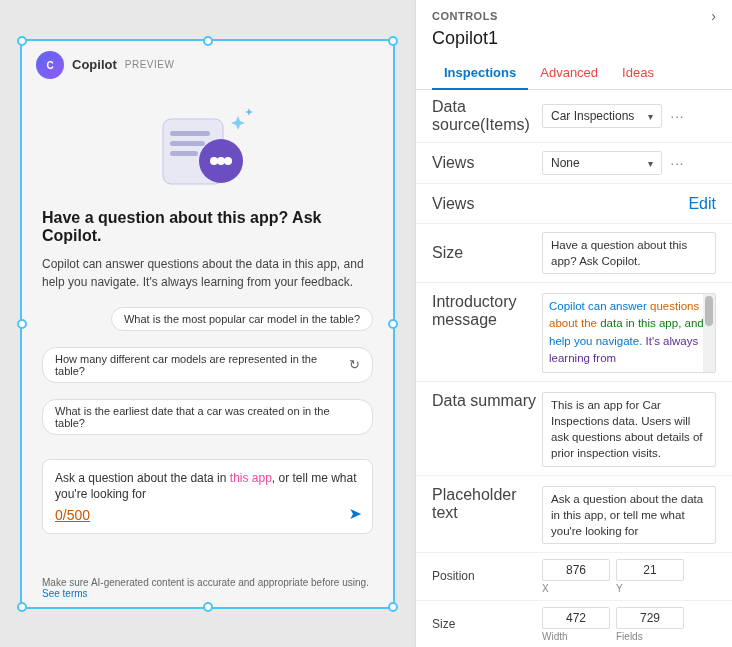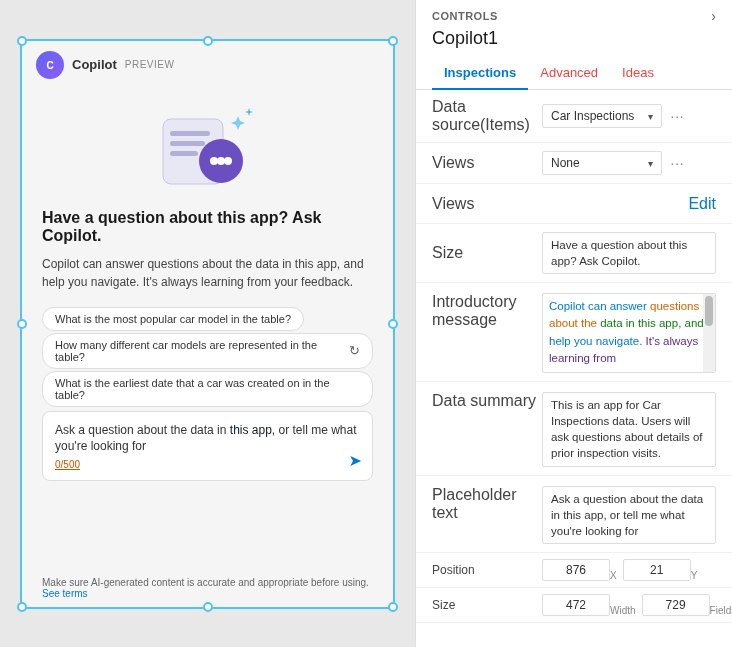--- a/index.html
+++ b/index.html
@@ -112,23 +112,23 @@
       line-height: 1.5;
       margin-bottom: 16px;
       text-align: left;
       width: 100%;
     }
 
     .suggestion-chips {
       width: 100%;
       display: flex;
       flex-direction: column;
-      align-items: flex-start;
-      gap: 2px;
-      margin-bottom: 4px;
+      align-items: flex-end;
+      gap: 16px;
+      margin-bottom: 24px;
     }
     .chip {
       background: white;
       border: 1px solid #ddd;
       border-radius: 14px;
       padding: 5px 12px;
       font-size: 11px;
       color: #333;
       cursor: pointer;
       display: flex;
@@ -148,25 +148,25 @@
       padding: 10px 12px;
       position: relative;
       margin-bottom: 6px;
     }
     .input-text {
       font-size: 12px;
       color: #333;
       line-height: 1.4;
     }
     .input-text span.highlight {
-      color: #0f172a;
+      color: #ec4899;
       margin-top: 8px;
     }
     .input-count {
-      font-size: 10px;
+      font-size: 14px;
       color: #cc5500;
       margin-top: 4px;
       text-decoration: underline;
     }
     .send-btn {
       position: absolute;
       right: 10px;
       bottom: 10px;
       color: #0078d4;
       font-size: 16px;
@@ -362,22 +362,22 @@
       color: #444;
       flex-shrink: 0;
     }
     .pos-inputs {
       display: flex;
       gap: 6px;
       flex: 1;
     }
     .pos-field {
       display: flex;
-      flex-direction: row;
-      align-items: flex-end;
+      flex-direction: column;
+      align-items: flex-start;
     }
     .pos-input-box {
       border: 1px solid #ddd;
       border-radius: 2px;
       padding: 3px 6px;
       font-size: 12px;
       color: #333;
       width: 68px;
       text-align: center;
     }

